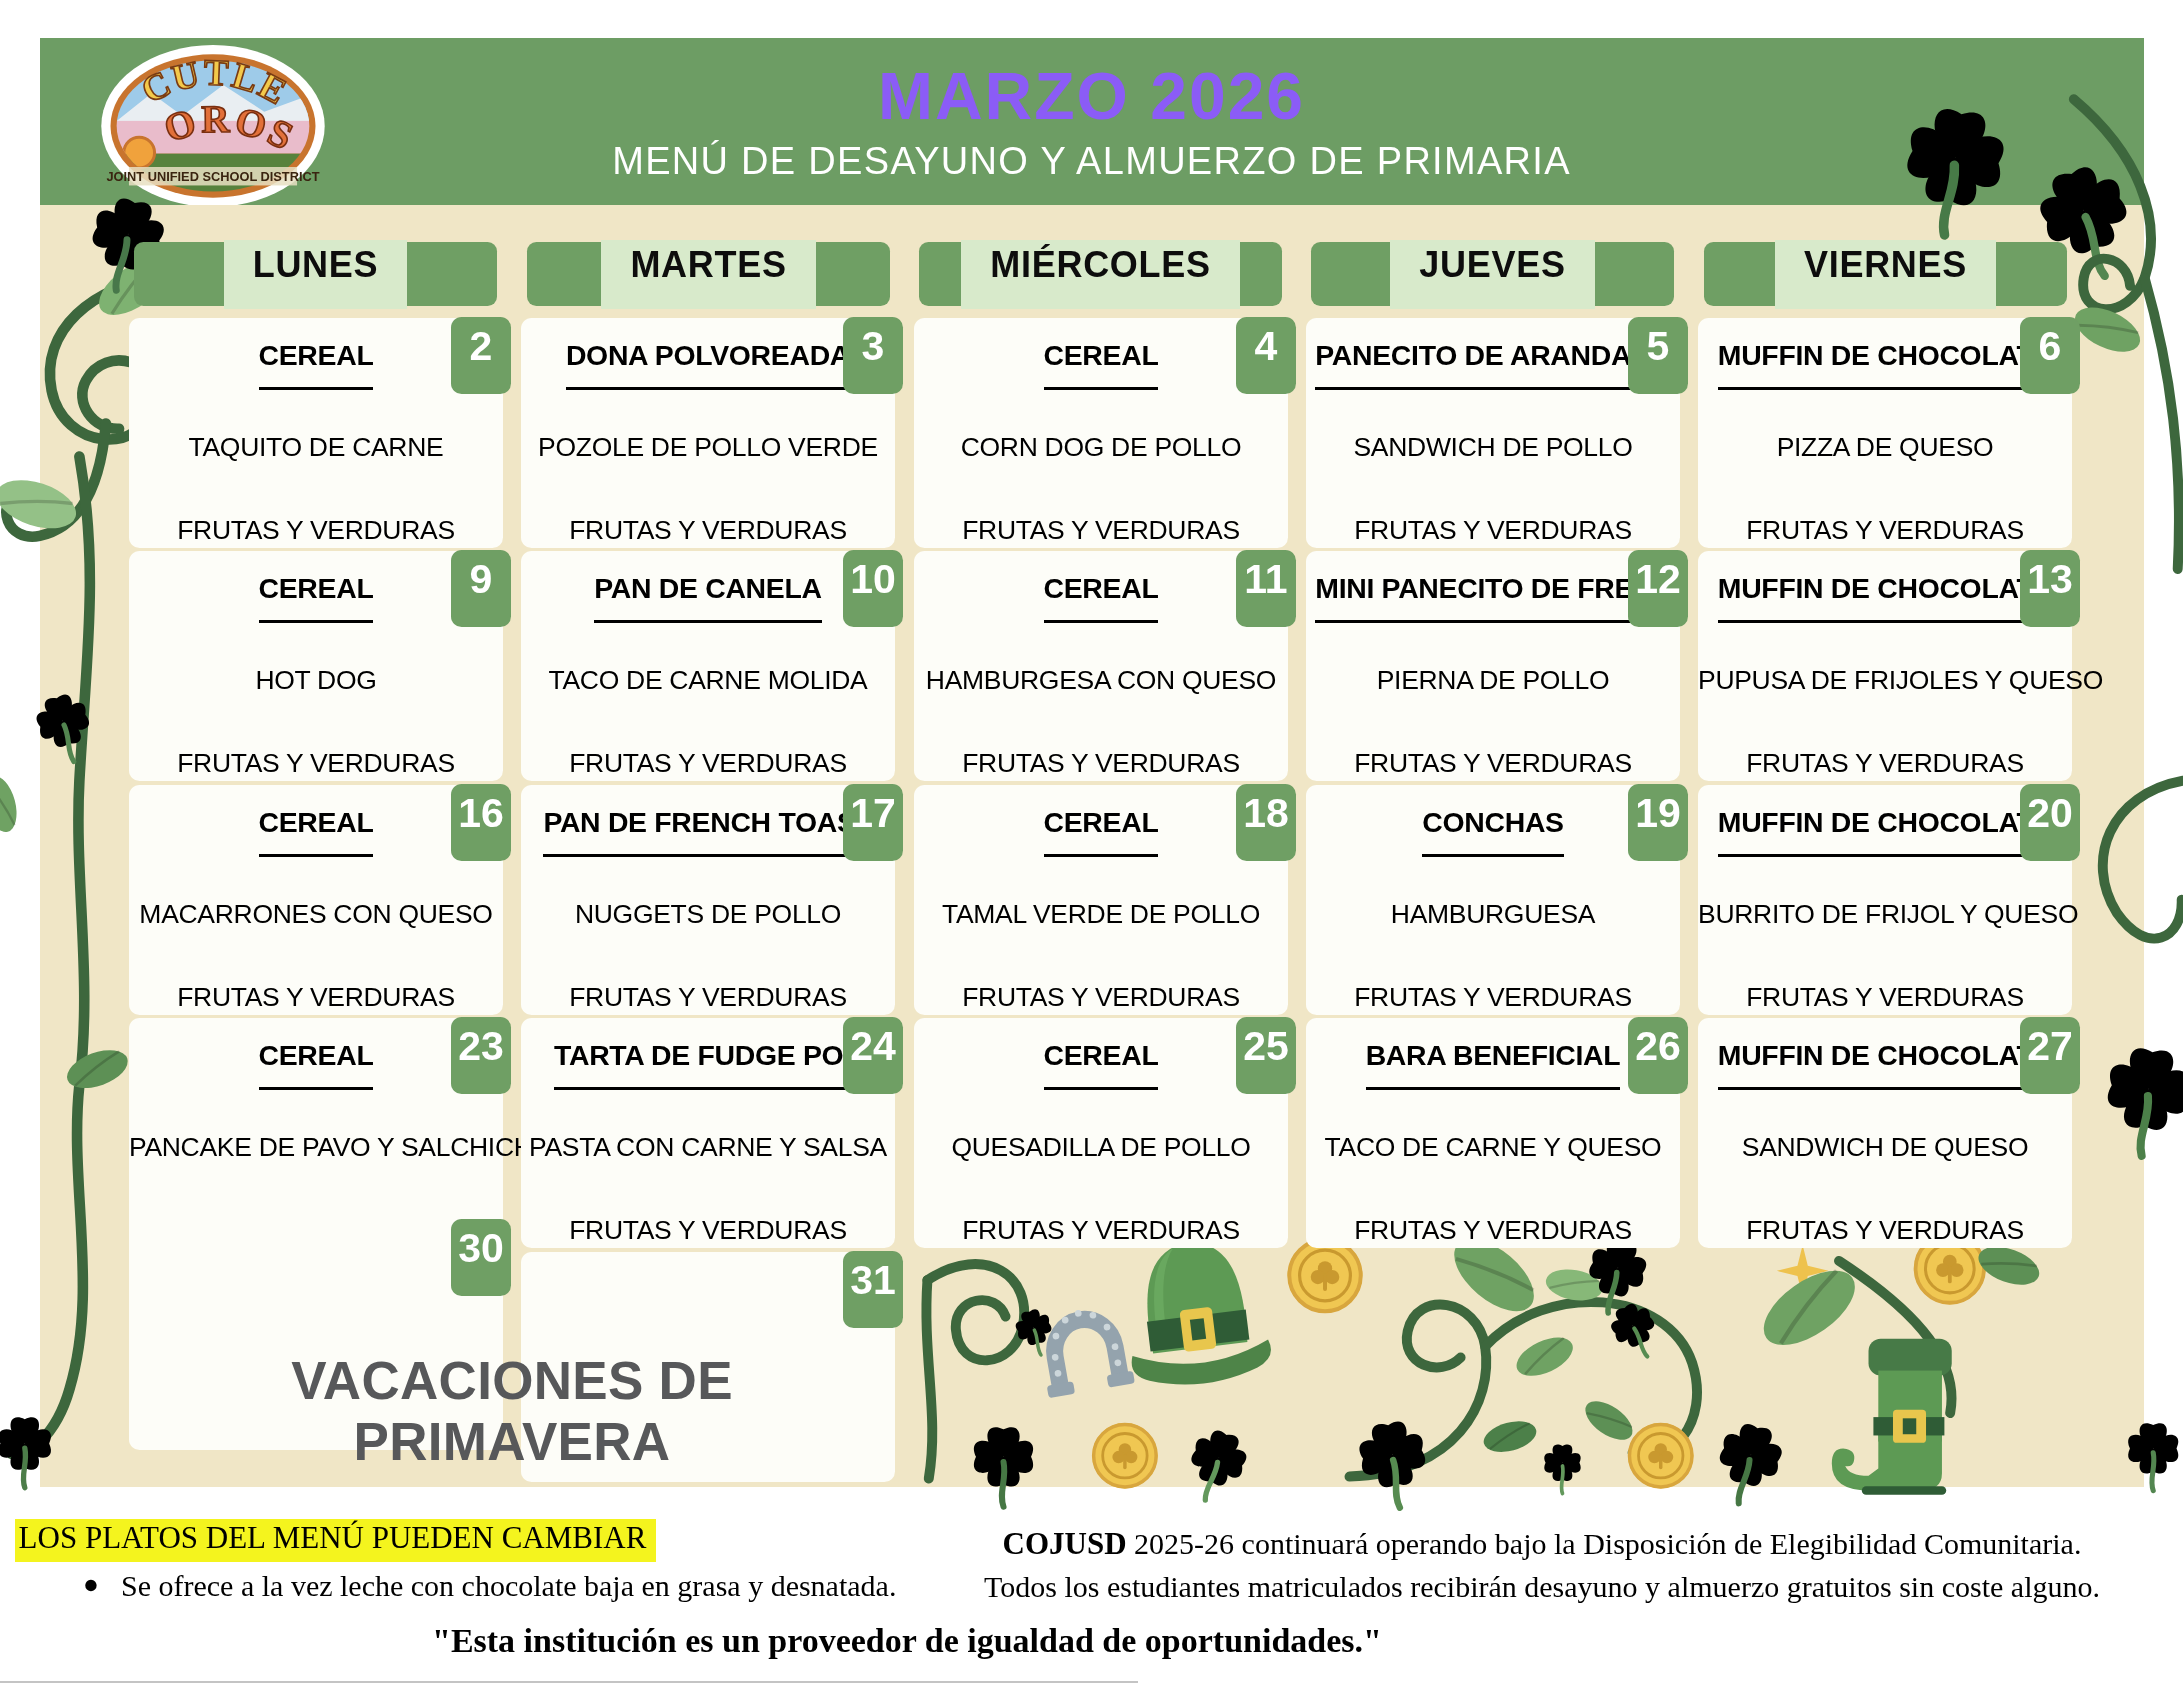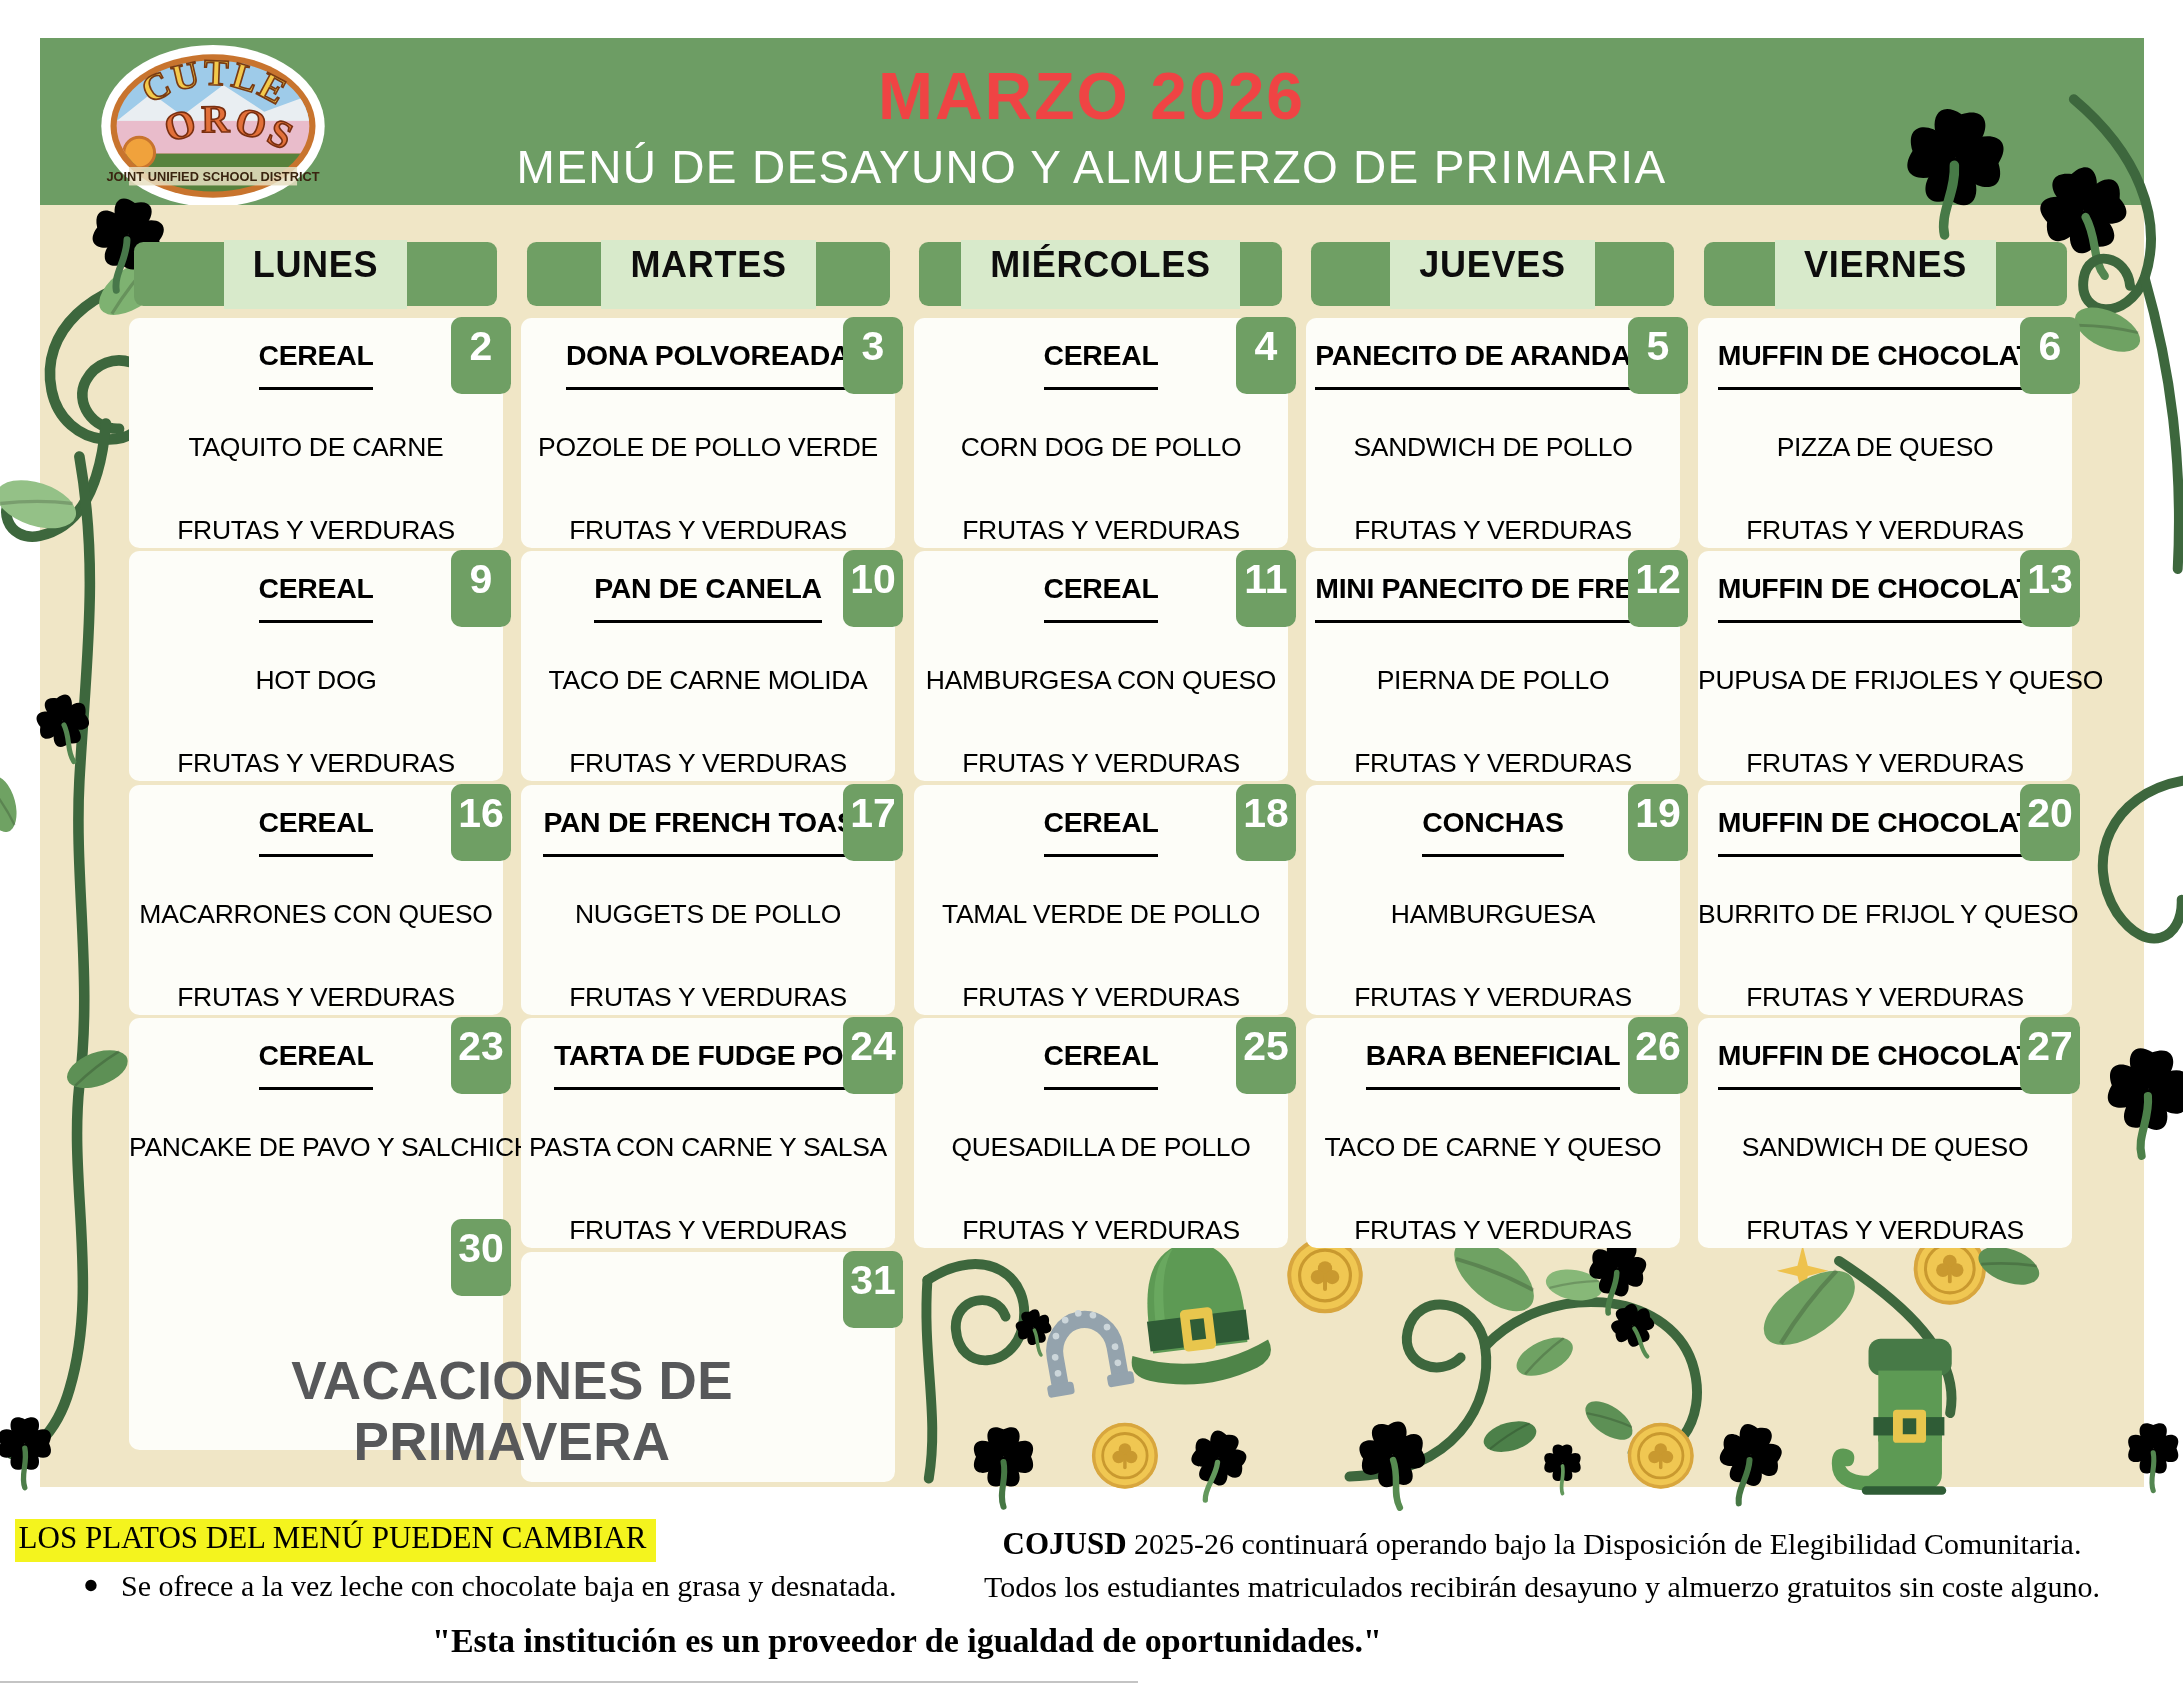--- a/index.html
+++ b/index.html
@@ -1,23 +1,23 @@
 <!DOCTYPE html>
 <html style="font-size:10.6px"><head>
 <meta charset="utf-8">
 <style>
   html,body{margin:0;padding:0;background:#ffffff;}
   #page{position:relative;width:2183px;height:1687px;background:#ffffff;overflow:hidden;
         font-family:"Liberation Sans",sans-serif;}
   
   #header-band{position:absolute;left:40px;top:38px;width:2104px;height:167px;background:#6d9d64;}
-  #main-title{position:absolute;left:0;top:58px;width:2183px;text-align:center;color:#ef4444;
+  #main-title{position:absolute;left:0;top:58px;width:2183px;text-align:center;color:#8b5cf6;
               font-size:66px;font-weight:bold;letter-spacing:2px;}
   #main-subtitle{position:absolute;left:0;top:140px;width:2183px;text-align:center;color:#ffffff;
-              font-size:46px;letter-spacing:1.3px;}
+              font-size:38px;letter-spacing:1.3px;}
   #logo{position:absolute;left:99px;top:44px;width:228px;height:164px;}
   
   #cream-panel{position:absolute;left:40px;top:205px;width:2104px;height:1282px;background:#f0e6c6;}
   
   .day-pill{position:absolute;top:242px;width:363px;height:64px;background:#6f9f64;border-radius:9.3px;
             display:flex;align-items:center;justify-content:center;z-index:4;}
   .day-pill-inner{background:#d8eacb;padding:4px 29px 23px 29px;font-size:36px;font-weight:bold;
             color:#0d0d0d;letter-spacing:0.7px;white-space:nowrap;}
   
   .cell{position:absolute;width:374px;height:230px;background:#fdfdf8;border-radius:10.6px;z-index:3;}

